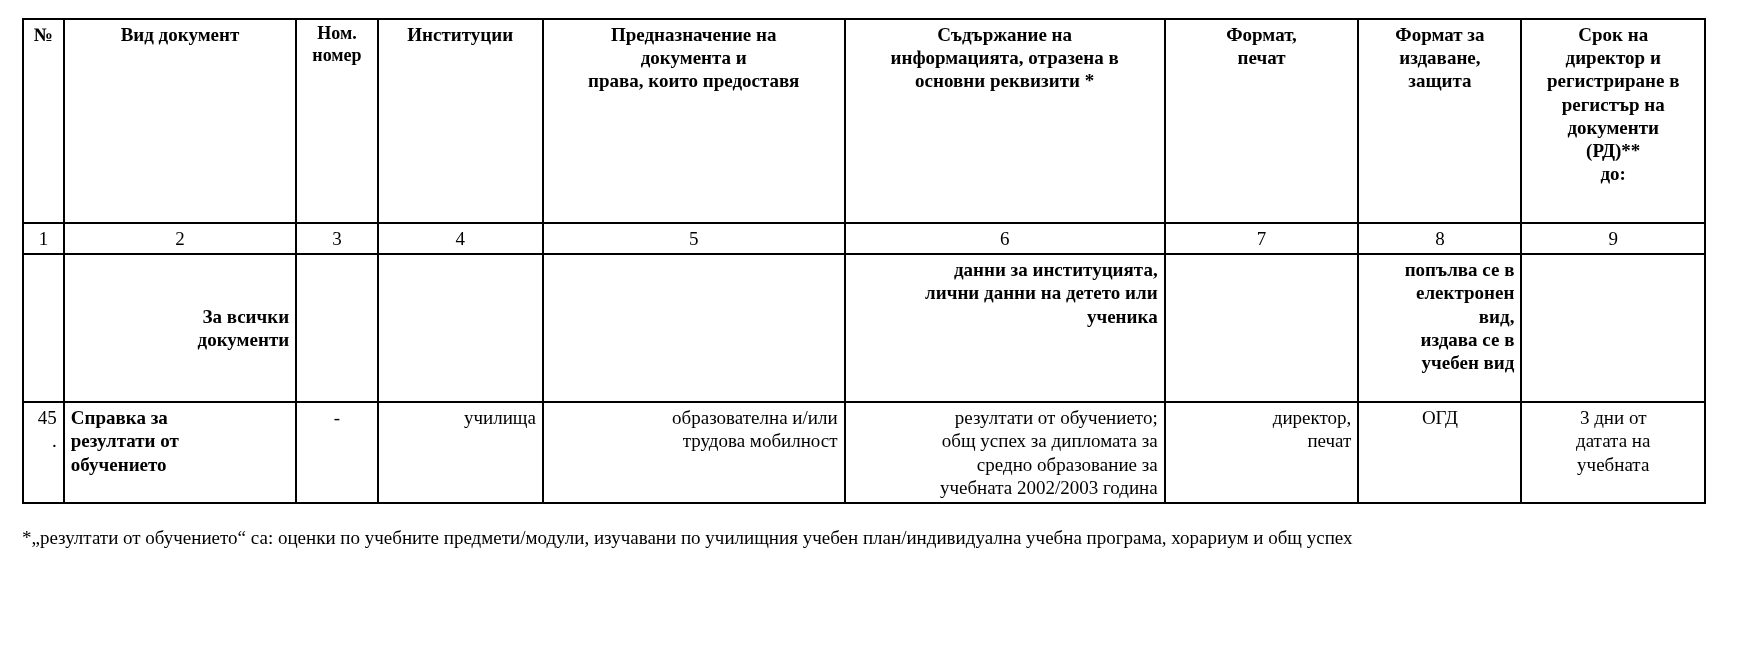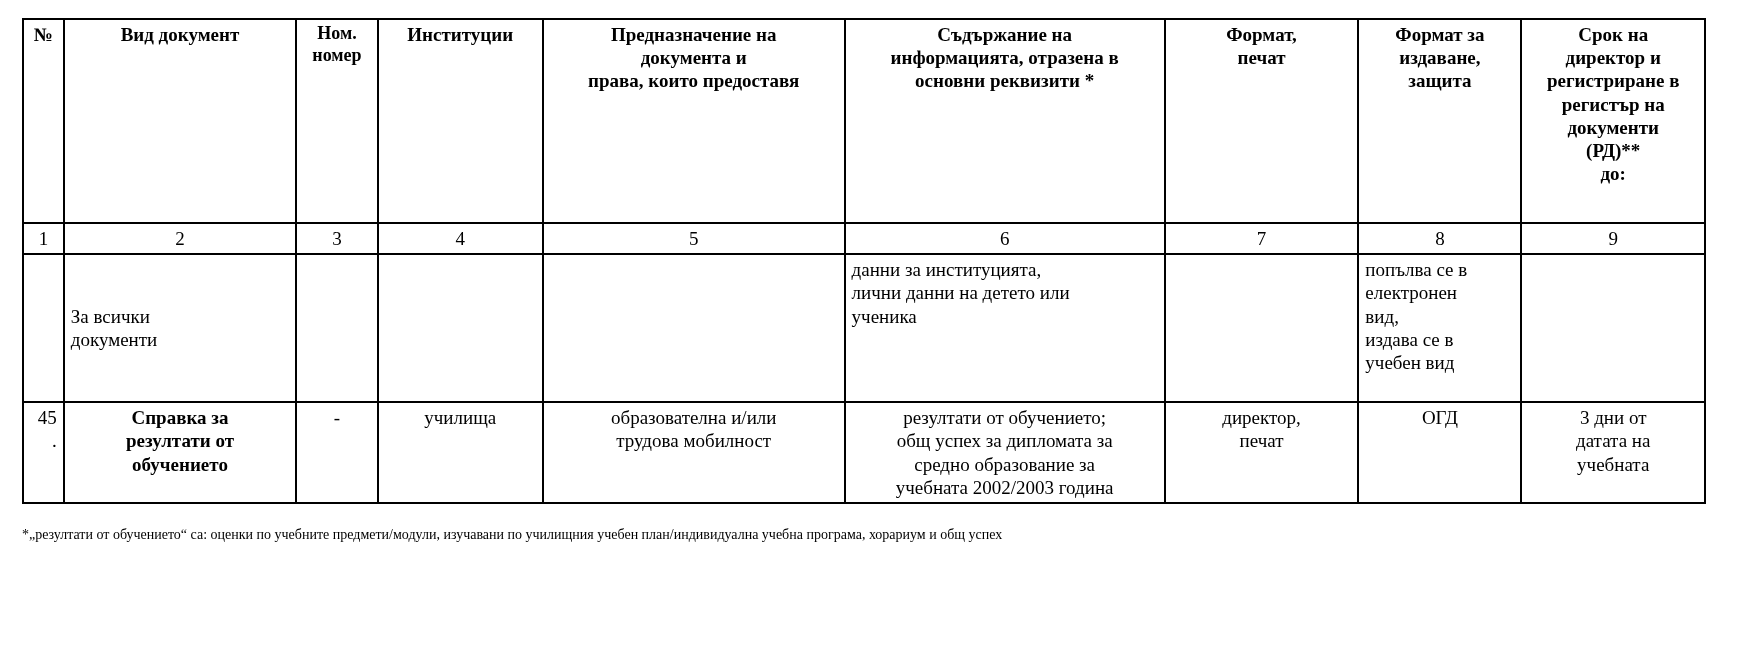--- a/index.html
+++ b/index.html
@@ -58,50 +58,50 @@
   }
   .numrow td {
     text-align: center;
     font-weight: normal;
     font-size: 19px;
     padding: 2px 4px;
     height: 22px;
   }
   .allrow td {
     height: 140px;
-    text-align: left;
-    font-weight: normal;
+    text-align: right;
+    font-weight: bold;
     vertical-align: middle;
   }
   .allrow td.lead {
     vertical-align: middle;
   }
   .datarow td {
     height: 92px;
     font-weight: normal;
     vertical-align: top;
     padding-top: 6px;
   }
   .datarow td.idx {
     text-align: right;
     font-weight: normal;
   }
   .datarow td.kind {
     font-weight: bold;
-    text-align: center;
+    text-align: left;
   }
   .datarow td.ctr {
     text-align: center;
   }
   .datarow td.left {
-    text-align: center;
+    text-align: right;
   }
   .footnote {
     margin: 22px 22px 6px 22px;
-    font-size: 14px;
+    font-size: 19px;
     line-height: 1.3;
     font-family: "Liberation Serif", "DejaVu Serif", serif;
   }
   .nowrapline { white-space: nowrap; }
 </style>
 </head>
 <body>
 
 <div class="page">
 

